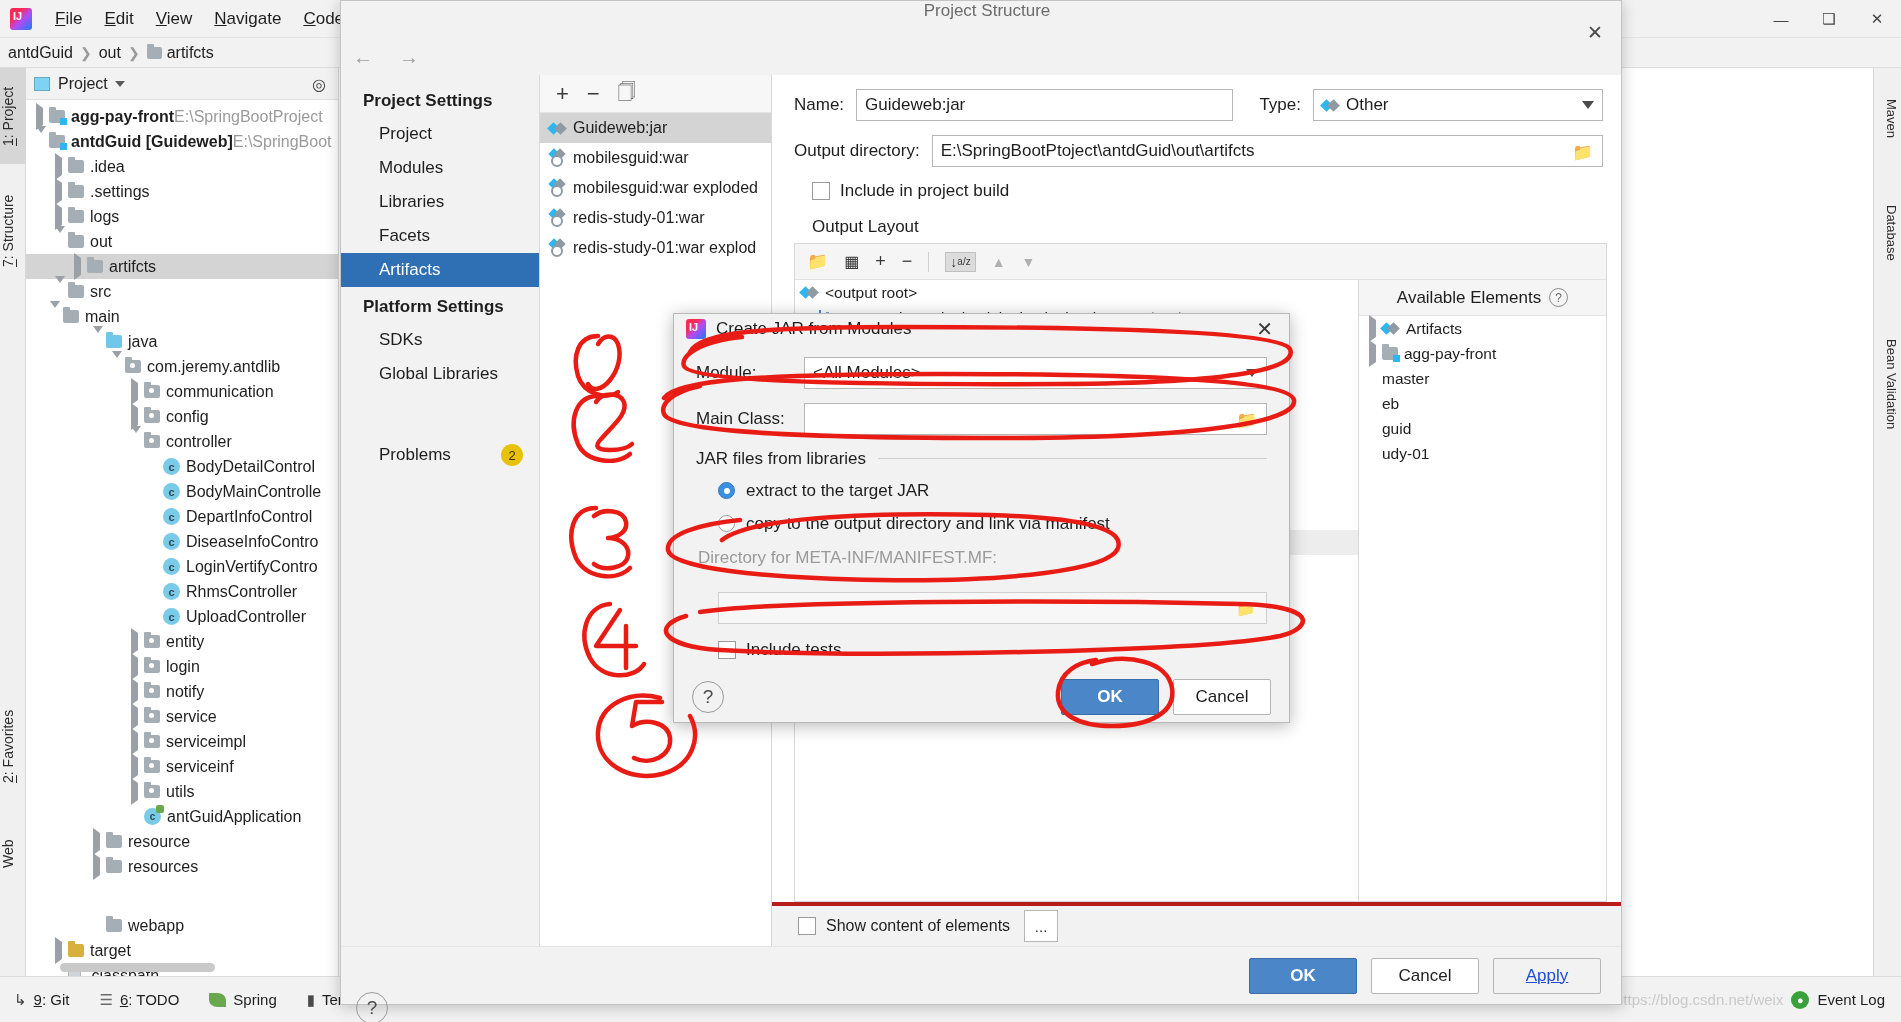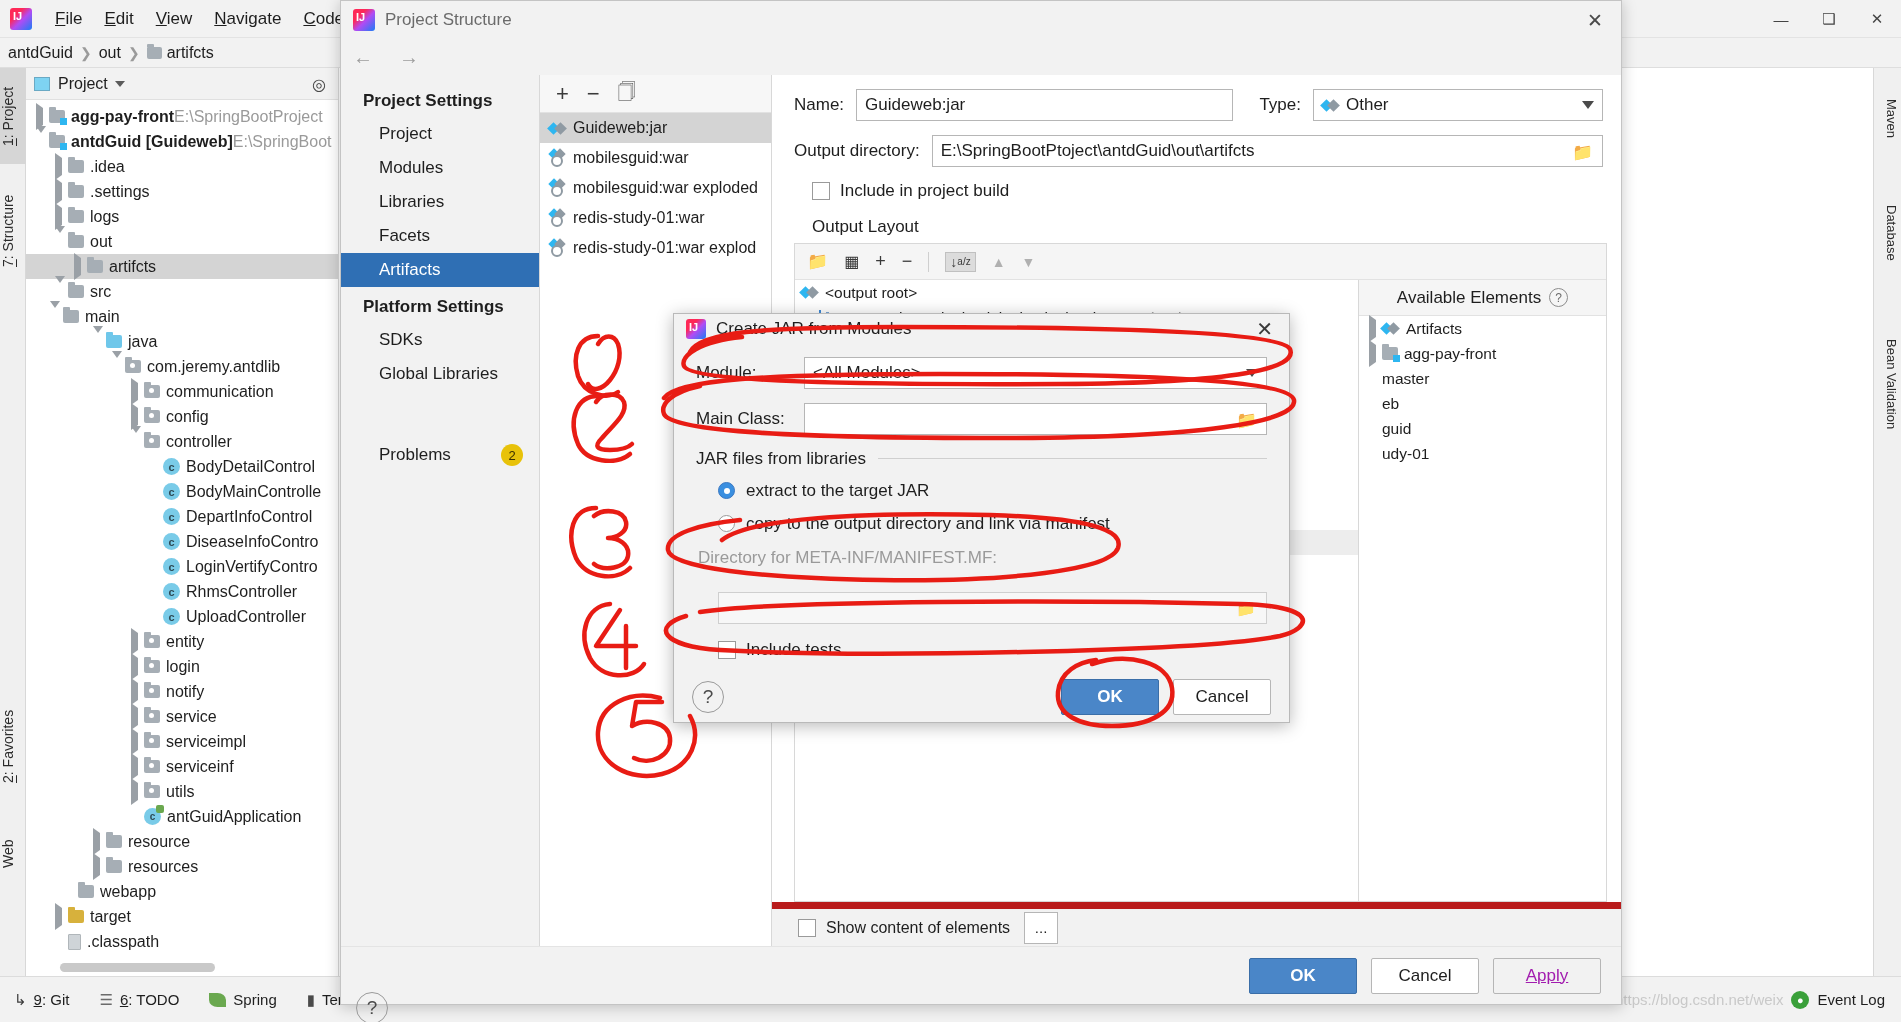--- a/index.html
+++ b/index.html
@@ -150,21 +150,21 @@
     font-size:11px;display:flex;align-items:center;justify-content:center; }
 
   
   .ps-dialog {
     position:absolute; left:340px; top:0; width:1282px; height:1005px;
     background:#f2f2f2; border:1px solid #c4c4c4; box-shadow:0 2px 14px rgba(0,0,0,.22);
     display:flex; flex-direction:column;
   }
   .ps-title {
     height:38px; display:flex; align-items:center; padding-left:12px; background:#f2f2f2;
-    font-size:17px; color:#6b6b6b;
+    font-size:17px; color:#6b6b6b;flex-direction:column;
   }
   .ps-title .ij-logo { margin-left:0; margin-right:10px; }
   .ps-close { margin-left:auto; width:52px; height:38px; display:flex; align-items:center;
     justify-content:center; color:#4a4a4a; font-size:19px; }
 
   .ps-navrow { height:36px; display:flex; align-items:center; padding-left:12px; gap:26px;
     color:#9c9c9c; font-size:20px; }
 
   .ps-body { flex:1; display:flex; min-height:0; }
 
@@ -224,29 +224,29 @@
   .ol-row { height:25px; display:flex; align-items:center; font-size:15.5px; white-space:nowrap; padding-left:6px;}
   .ol-row.alt { background:#ededed; }
   .mvn-ico { width:14px;height:15px;margin-right:7px;display:flex;gap:1.4px;align-items:flex-end;flex:0 0 auto;}
   .mvn-ico b { width:2.4px; display:block; }
   .mvn-ico b:nth-child(1){ height:12px; background:#6aa84f; }
   .mvn-ico b:nth-child(2){ height:15px; background:#3f8ad8; }
   .mvn-ico b:nth-child(3){ height:10px; background:#6aa84f; }
   .mvn-ico b:nth-child(4){ height:13px; background:#7aa7d8; }
   .ol-dim { color:#9a9a9a; margin-left:6px; }
   .ps-bottom-chk { height:44px; display:flex; align-items:center; padding-left:26px; font-size:16px;
-    border-top:7px solid #b91c1c; background:#f2f2f2; }
+    border-top:4px solid #b91c1c; background:#f2f2f2; }
   .dots-btn { margin-left:14px; width:34px; height:32px; border:1px solid #b6b6b6; background:#fff;
     display:flex; align-items:center; justify-content:center; font-size:15px; }
   .ps-footer { height:58px; background:#f2f2f2; display:flex; align-items:center; justify-content:flex-end;
     gap:14px; padding-right:20px; border-top:1px solid #e4e4e4; }
   .btn { min-width:108px; height:36px; border:1px solid #b6b6b6; background:#fff; font-size:17px;
     display:flex; align-items:center; justify-content:center; border-radius:2px; }
   .btn.primary { background:#4a86c8; border-color:#3a6ea8; color:#fff; font-weight:bold; }
-  .btn.disabled { color:#a21caf; background:#f2f2f2;text-decoration:underline; }
+  .btn.disabled { color:#1d4ed8; background:#f2f2f2;text-decoration:underline; }
   .help-circle { width:32px;height:32px;border:1px solid #9a9a9a;border-radius:50%;
     display:flex;align-items:center;justify-content:center;font-size:19px;color:#4a4a4a; }
 
   
   .jar-dialog {
     position:absolute; left:673px; top:313px; width:617px; height:410px;
     background:#f2f2f2; border:1px solid #b9b9b9; box-shadow:0 3px 16px rgba(0,0,0,.28);
     display:flex; flex-direction:column; z-index:30;
   }
   .jar-title { height:38px; display:flex; align-items:center; padding-left:12px; font-size:17px; }
@@ -486,21 +486,21 @@
           <div class="trow" style="padding-left: 67px;">
             <span class="tw"><span class="arrow-r"></span></span>
             <span class="ic ic-folder"></span>
             <span class="tlabel">resource</span>
           </div>
           <div class="trow" style="padding-left: 67px;">
             <span class="tw"><span class="arrow-r"></span></span>
             <span class="ic ic-folder"></span>
             <span class="tlabel">resources</span>
           </div>
-          <div class="trow" style="padding-left: 39px;">
+          <div class="trow" style="padding-left: 67px; margin-top: 34px;">
             <span class="tw"></span>
             <span class="ic ic-folder"></span>
             <span class="tlabel">webapp</span>
           </div>
           <div class="trow" style="padding-left: 29px;">
             <span class="tw"><span class="arrow-r"></span></span>
             <span class="ic ic-folder yellow"></span>
             <span class="tlabel">target</span>
           </div>
           <div class="trow" style="padding-left: 29px;">

